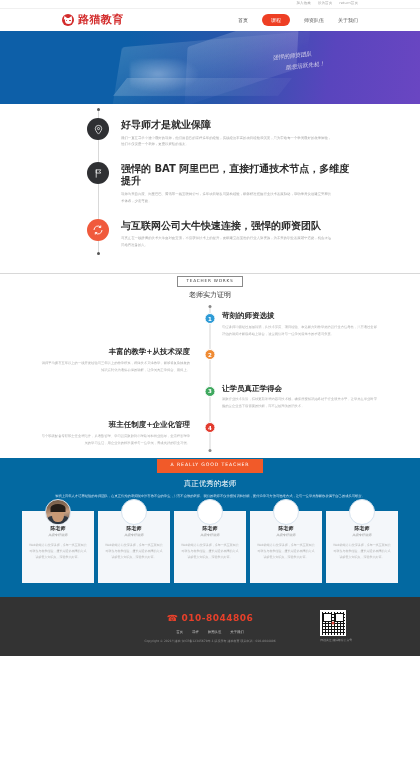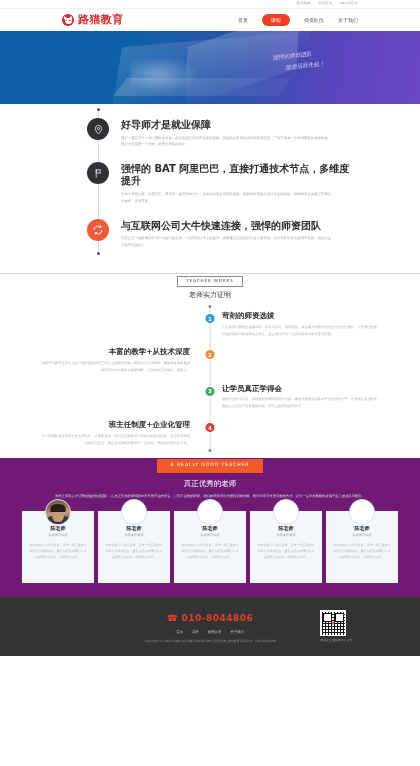--- a/index.html
+++ b/index.html
@@ -187,21 +187,21 @@
   .tl-title {
     font-size: 7.5px; font-weight: bold; color: #2b2b2b;
     line-height: 1.2; margin-bottom: 3.5px;
   }
   .tl-desc {
     font-size: 3.3px; color: #adadad; line-height: 2.1;
   }
 
   
   .teachers {
-    background: #701a75; padding: 6px 22px 14px; position: relative;
+    background: #0369a1; padding: 6px 22px 14px; position: relative;
   }
   .t-badge-wrap { text-align: center; margin-top: -13px; }
   .t-badge {
     display: inline-block; background: #f15a29; color: #fff;
     font-size: 4.6px; letter-spacing: .9px; line-height: 1;
     padding: 4.5px 14px;
   }
   .t-title {
     text-align: center; color: #fff; font-size: 7.5px;
     margin: 7px 0 6px; line-height: 1;

